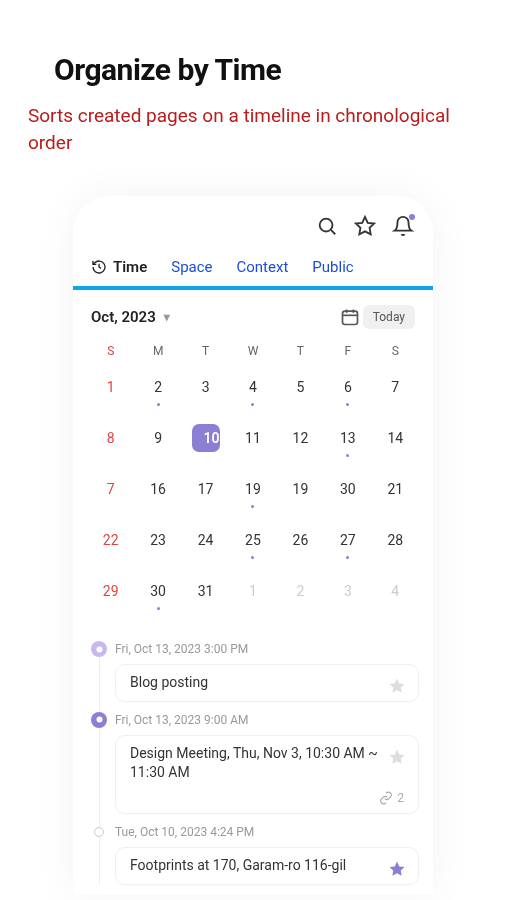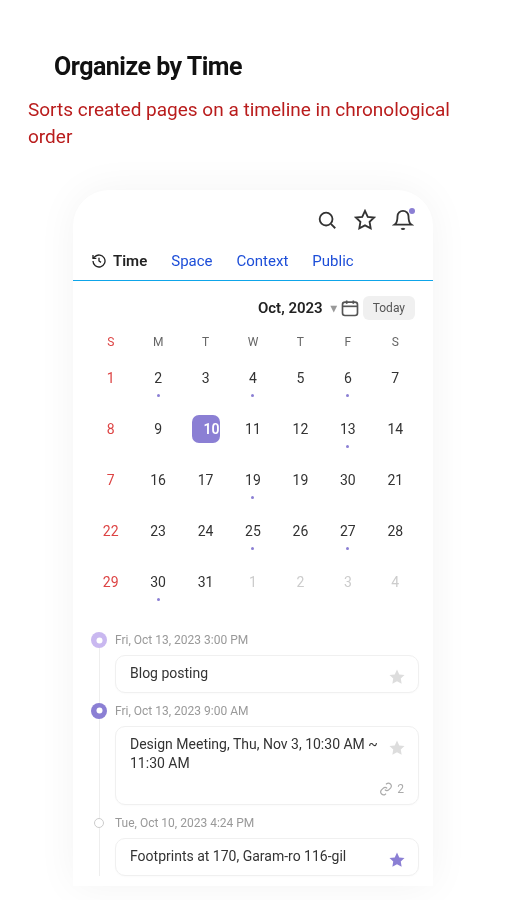--- a/index.html
+++ b/index.html
@@ -1,35 +1,35 @@
 <!DOCTYPE html>
 <html><head>
 <meta charset="utf-8">
 <style>
 * { margin: 0; padding: 0; box-sizing: border-box; }
 body { font-family: -apple-system, BlinkMacSystemFont, "Segoe UI", Roboto, Helvetica, Arial, sans-serif; width: 506px; height: 900px; background: #fff; overflow: hidden; }
 
-.page-title { font-size: 25px; font-weight: 700; margin: 52px 0 16px 54px; color: #111; letter-spacing: -0.5px; }
+.page-title { font-size: 30px; font-weight: 700; margin: 52px 0 16px 54px; color: #111; letter-spacing: -0.5px; }
 .page-subtitle { font-size: 19px; color: #b91c1c; margin: 0 54px 40px 28px; line-height: 1.4; }
 
 .device { margin: 0 auto; width: 360px; background: #fff; border-radius: 36px 36px 0 0; box-shadow: 0 0 40px rgba(0,0,0,0.05); overflow: hidden; }
 
 .topbar { display: flex; align-items: center; justify-content: space-between; padding: 18px 18px 10px 18px; }
 .hamburger { width: 22px; height: 16px; display: flex; flex-direction: column; justify-content: space-between; }
 .hamburger span { display: block; height: 2px; background: #333; border-radius: 2px; }
 .topright { display: flex; gap: 14px; align-items: center; }
 .icon-btn { width: 24px; height: 24px; display: flex; align-items: center; justify-content: center; color: #333; position: relative; }
 .bell-dot { position: absolute; top: 0px; right: 0px; width: 6px; height: 6px; border-radius: 50%; background: #8b7fd4; }
 
-.tabs { display: flex; gap: 24px; padding: 10px 18px 10px 18px; border-bottom: 1px solid #0ea5e9; }
+.tabs { display: flex; gap: 24px; padding: 10px 18px 10px 18px; border-bottom: 4px solid #0ea5e9; }
 .tab { font-size: 15px; color: #1d4ed8; display: flex; align-items: center; gap: 6px; }
 .tab.active { color: #222; font-weight: 600; }
 .tab-icon { width: 16px; height: 16px; }
 
-.month-row { display: flex; align-items: center; justify-content: flex-end; padding: 14px 18px 8px 18px; }
+.month-row { display: flex; align-items: center; justify-content: space-between; padding: 14px 18px 8px 18px; }
 .month-label { font-size: 15px; font-weight: 600; color: #222; display: flex; align-items: center; gap: 8px; }
 .chev { color: #999; font-size: 12px; }
 .month-right { display: flex; align-items: center; gap: 0; }
 .cal-icon { width: 26px; height: 26px; display: flex; align-items: center; justify-content: center; color: #555; }
 .today-btn { background: #f0f0f0; color: #555; font-size: 12px; padding: 5px 10px; border-radius: 6px; }
 
 .calendar { padding: 0 14px 12px 14px; }
 .dow-row, .date-row { display: grid; grid-template-columns: repeat(7, 1fr); text-align: center; }
 .dow { font-size: 12px; color: #666; padding: 6px 0; }
 .dow.sun { color: #d44; }

